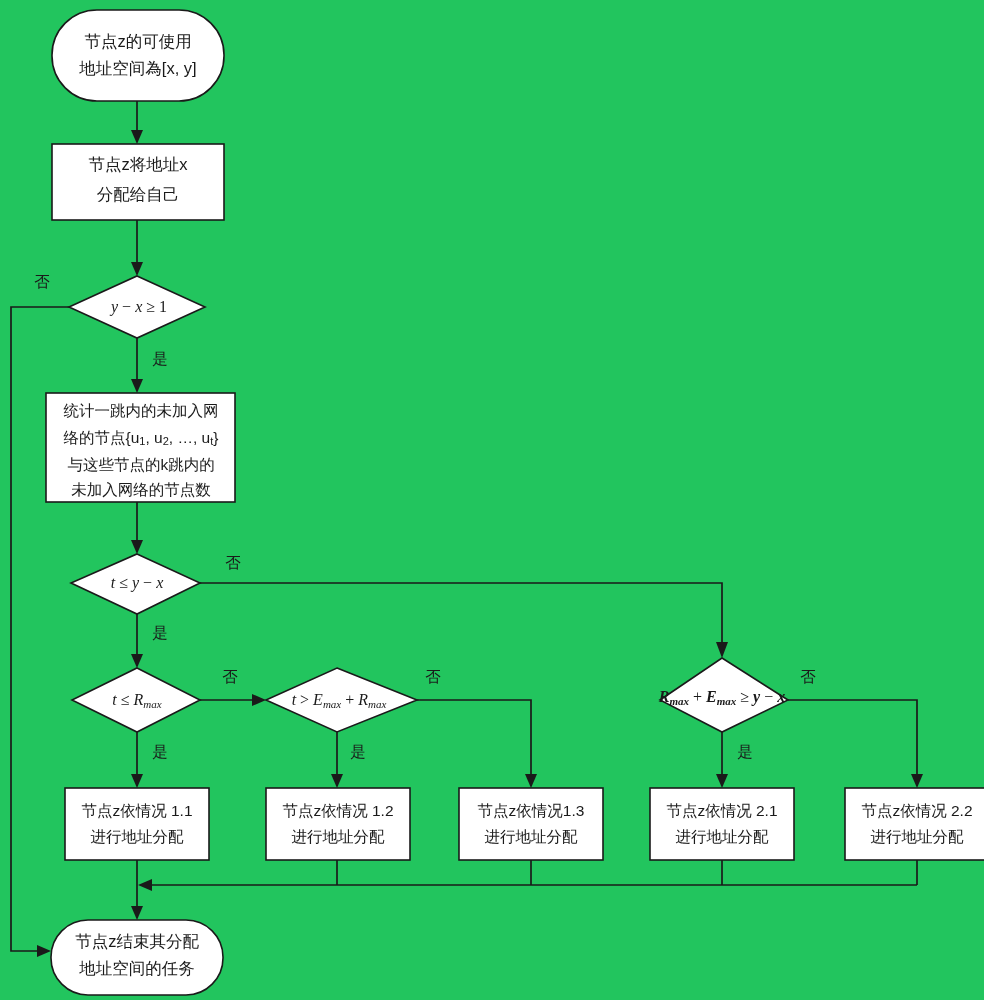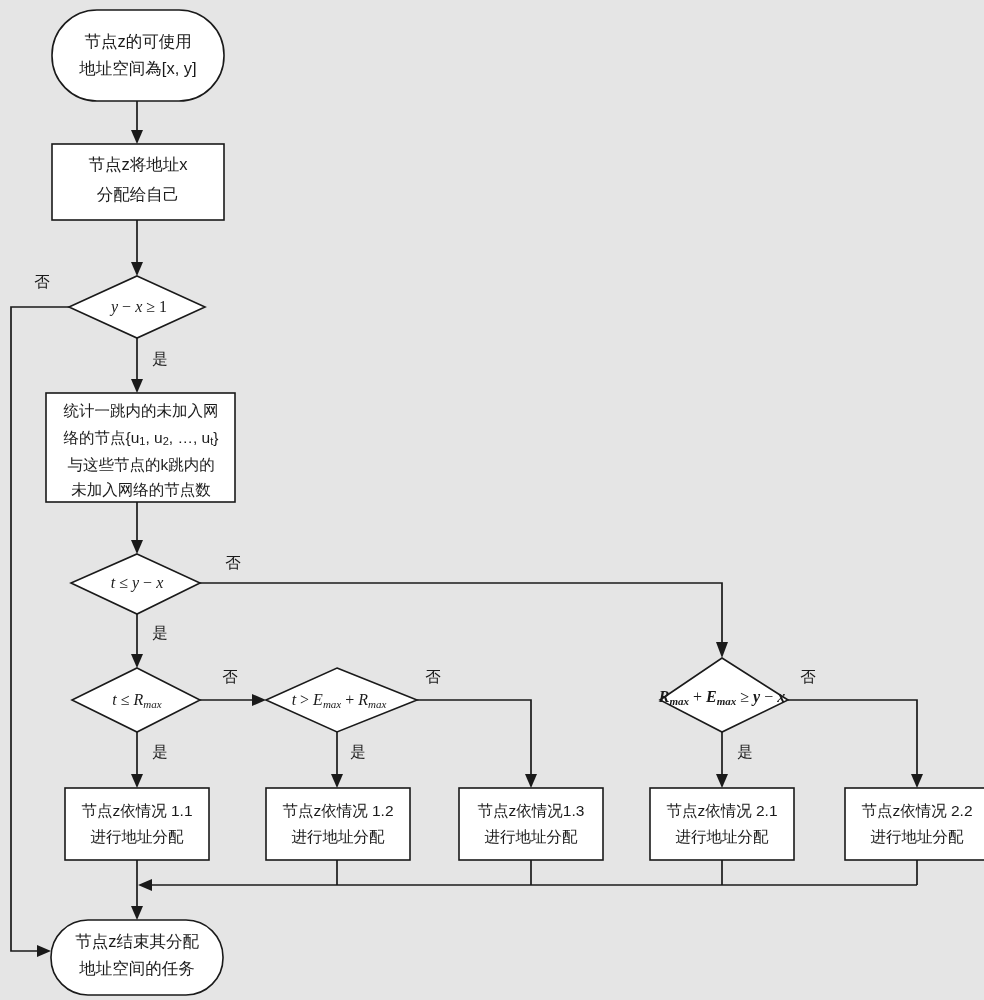--- a/index.html
+++ b/index.html
@@ -10,21 +10,21 @@
   body {
     width: 984px;
     height: 1000px;
     font-family: "Liberation Sans", sans-serif;
     overflow: hidden;
   }
   #flowchart-root {
     position: relative;
     width: 984px;
     height: 1000px;
-    background: #e5e5e5;
+    background: #22c55e;
   }
   svg.fc {
     display: block;
     width: 984px;
     height: 1000px;
   }
   .shape {
     fill: #ffffff;
     stroke: #1a1a1a;
     stroke-width: 1.6;

